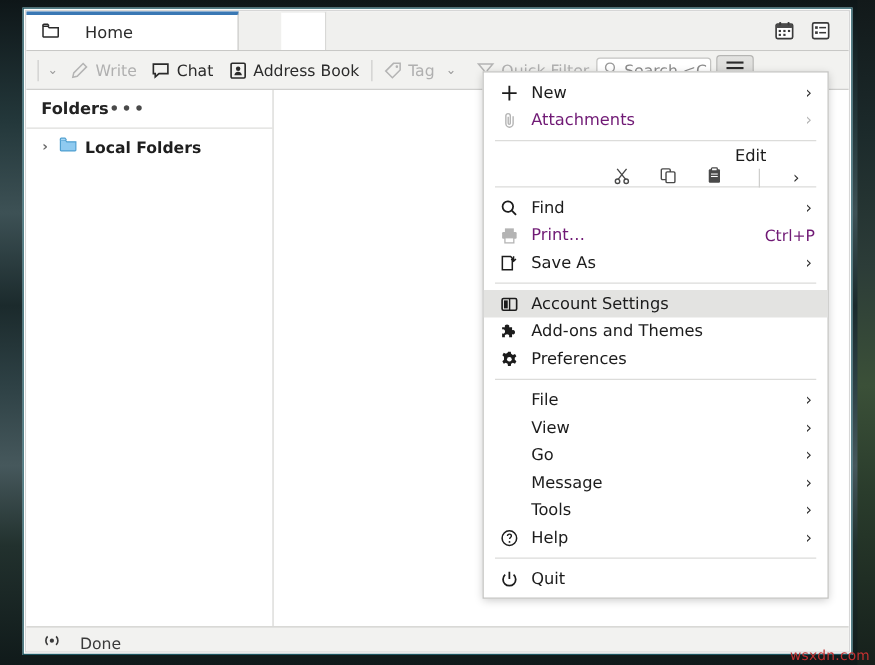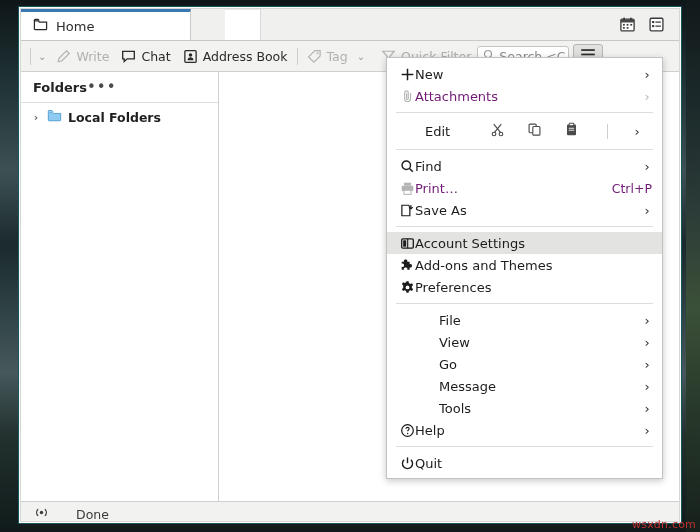--- a/index.html
+++ b/index.html
@@ -45,21 +45,21 @@
   
   .tabbar {
     position: relative;
     height: 31px;
     background: #f0f0ee;
     border-bottom: 1px solid #c8c8c6;
     display: flex;
     align-items: stretch;
   }
   .tab {
-    display: flex; align-items: center; gap: 8px;
+    display: flex; align-items: center; gap: 20px;
     padding: 0 14px 0 12px;
     min-width: 170px;
     background: #ffffff;
     border-top: 3px solid #3a78b4;
     border-right: 1px solid #c8c8c6;
     box-sizing: border-box;
     font-size: 13px;
     color: #2c2c2c;
   }
   .tab-spare {
@@ -161,21 +161,21 @@
     width: 10px; color: #6a6a6a; font-size: 11px; text-align:center;
   }
   .msg-pane { flex: 1; background: #ffffff; }
 
   
   .statusbar {
     position: relative;
     height: 25px;
     background: #f2f2f0;
     border-top: 1px solid #cfcfcd;
-    display:flex; align-items:center; gap: 26px;
+    display:flex; align-items:center; gap: 14px;
     padding-left: 12px;
     font-size: 12.5px;
     color: #3a3a3a;
     box-sizing:border-box;
   }
 
   
   .appmenu {
     position: absolute;
     left: 386px; top: 57px;
@@ -186,38 +186,39 @@
     padding: 5px 0 4px 0;
     font-size: 13px;
     color: #1c1c1c;
     box-sizing: border-box;
     z-index: 40;
   }
   .mi {
     display: flex; align-items: center;
     height: 22px;
     padding: 0 10px 0 12px;
+    gap: 10px;
     position: relative;
   }
   .mi.highlight { background: #e3e3e1; }
   .mi.disabled .mlabel, .mi.disabled .maccel { color: #701a75; }
   .mi .micon {
     width: 16px; height: 16px; flex: none;
     display: flex; align-items:center; justify-content:center;
   }
   .mi .micon svg { display:block; }
   .mlabel { flex: 1; white-space: nowrap; }
   .maccel { color: #6e6e6e; font-size: 12.5px; }
   .mchev { color: #2e2e2e; font-size: 13px; width: 10px; text-align:center; }
   .mchev.dim { color:#b4b4b4; }
   .msep { height: 1px; background: #dcdcda; margin: 5px 9px; }
-  .mi.indent { padding-left: 52px; }
+  .mi.indent { padding-left: 38px; }
   .edit-row {
-    display:flex; align-items:center;
-    height: 26px; padding: 0 10px 0 12px;
+    display:flex; align-items:flex-end;
+    height: 26px; padding: 0 10px 0 12px; flex-direction: column;
   }
   .edit-label { width: 64px; padding-left: 26px; }
   .edit-icons { flex:1; display:flex; align-items:center; justify-content: flex-end; gap: 22px; padding-right: 10px;}
   .edit-sep { width:1px; height:15px; background:#cfcfcd; margin: 0 2px 0 6px; }
 
   .watermark {
     position: absolute;
     right: 4px; bottom: 1px;
     font-size: 11px;
     color: #c03030;

